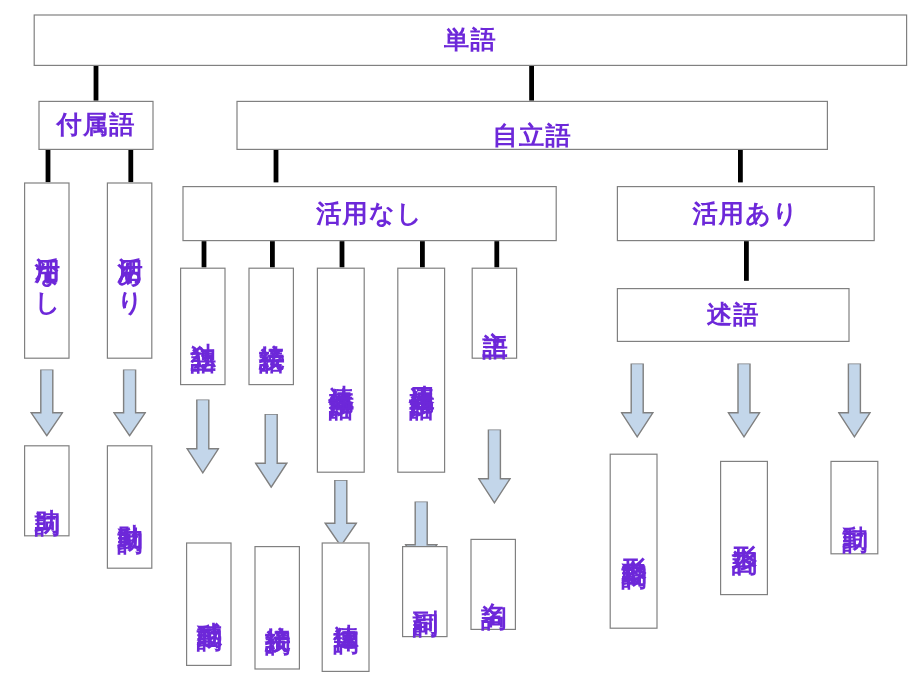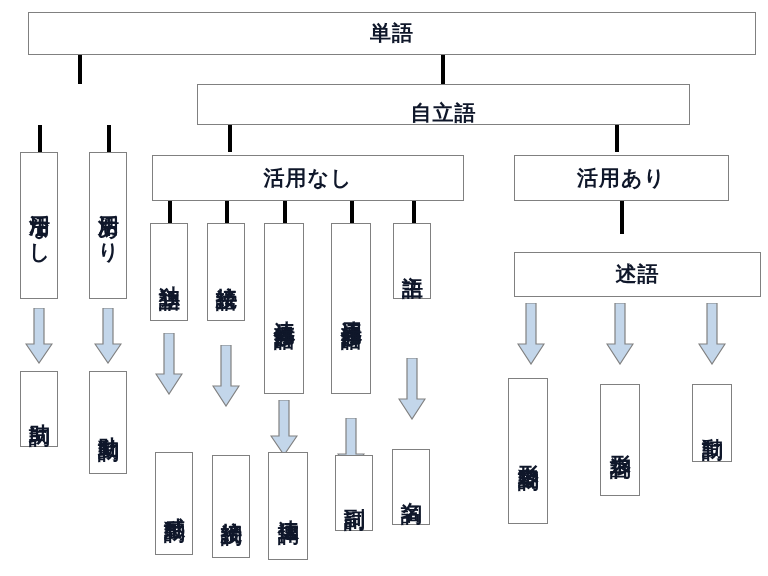--- a/index.html
+++ b/index.html
@@ -17,21 +17,21 @@
   }
   
   .box {
     position: absolute;
     box-sizing: border-box;
     background: #ffffff;
     border: 1px solid #808080;
     display: flex;
     align-items: center;
     justify-content: center;
-    color: #0f172a;
+    color: #6d28d9;
     font-weight: bold;
     line-height: 1.0;
     text-align: center;
   }
   .box.horiz {
     font-size: 21px;
     letter-spacing: 1px;
   }
   .box.vert {
     writing-mode: vertical-rl;
@@ -57,20 +57,23 @@
 
 <div id="canvas">
 
   <div class="box horiz" style="left:28px; top:12px; width:728px; height:43px;">
     <span>単語</span>
   </div>
 
   <div class="vline" style="left:78px; top:55px; height:29px;"></div>
   <div class="vline" style="left:441px; top:55px; height:29px;"></div>
 
+  <div class="box horiz" style="left:32px; top:84px; width:96px; height:41px;">
+    <span>付属語</span>
+  </div>
 
   <div class="box horiz" style="left:197px; top:84px; width:493px; height:41px;align-items:flex-end;">
     <span>自立語</span>
   </div>
 
   <div class="vline" style="left:38px; top:125px; height:27px;"></div>
   <div class="vline" style="left:107px; top:125px; height:27px;"></div>
 
   <div class="vline" style="left:228px; top:125px; height:27px;"></div>
   <div class="vline" style="left:615px; top:125px; height:27px;"></div>
@@ -112,21 +115,21 @@
   </div>
 
   <div class="box vert" style="left:331px; top:223px; width:40px; height:171px;">
     <span>連用修飾語</span>
   </div>
 
   <div class="box vert" style="left:393px; top:223px; width:38px; height:76px;">
     <span>主語</span>
   </div>
 
-  <div class="box horiz" style="left:514px; top:252px; width:247px; height:45px;">
+  <div class="box horiz" style="left:514px; top:240px; width:194px; height:45px;">
     <span>述語</span>
   </div>
 
   <div class="arrow" style="left:25px; top:308px; width:28px; height:56px;">
     <svg width="28" height="56" viewBox="0 0 28 56">
       <polygon points="9,0 19,0 19,36 27,36 14,55 1,36 9,36" fill="#c3d6ea" stroke="#808080" stroke-width="1.2"></polygon>
     </svg>
   </div>
 
   <div class="arrow" style="left:94px; top:308px; width:28px; height:56px;">

